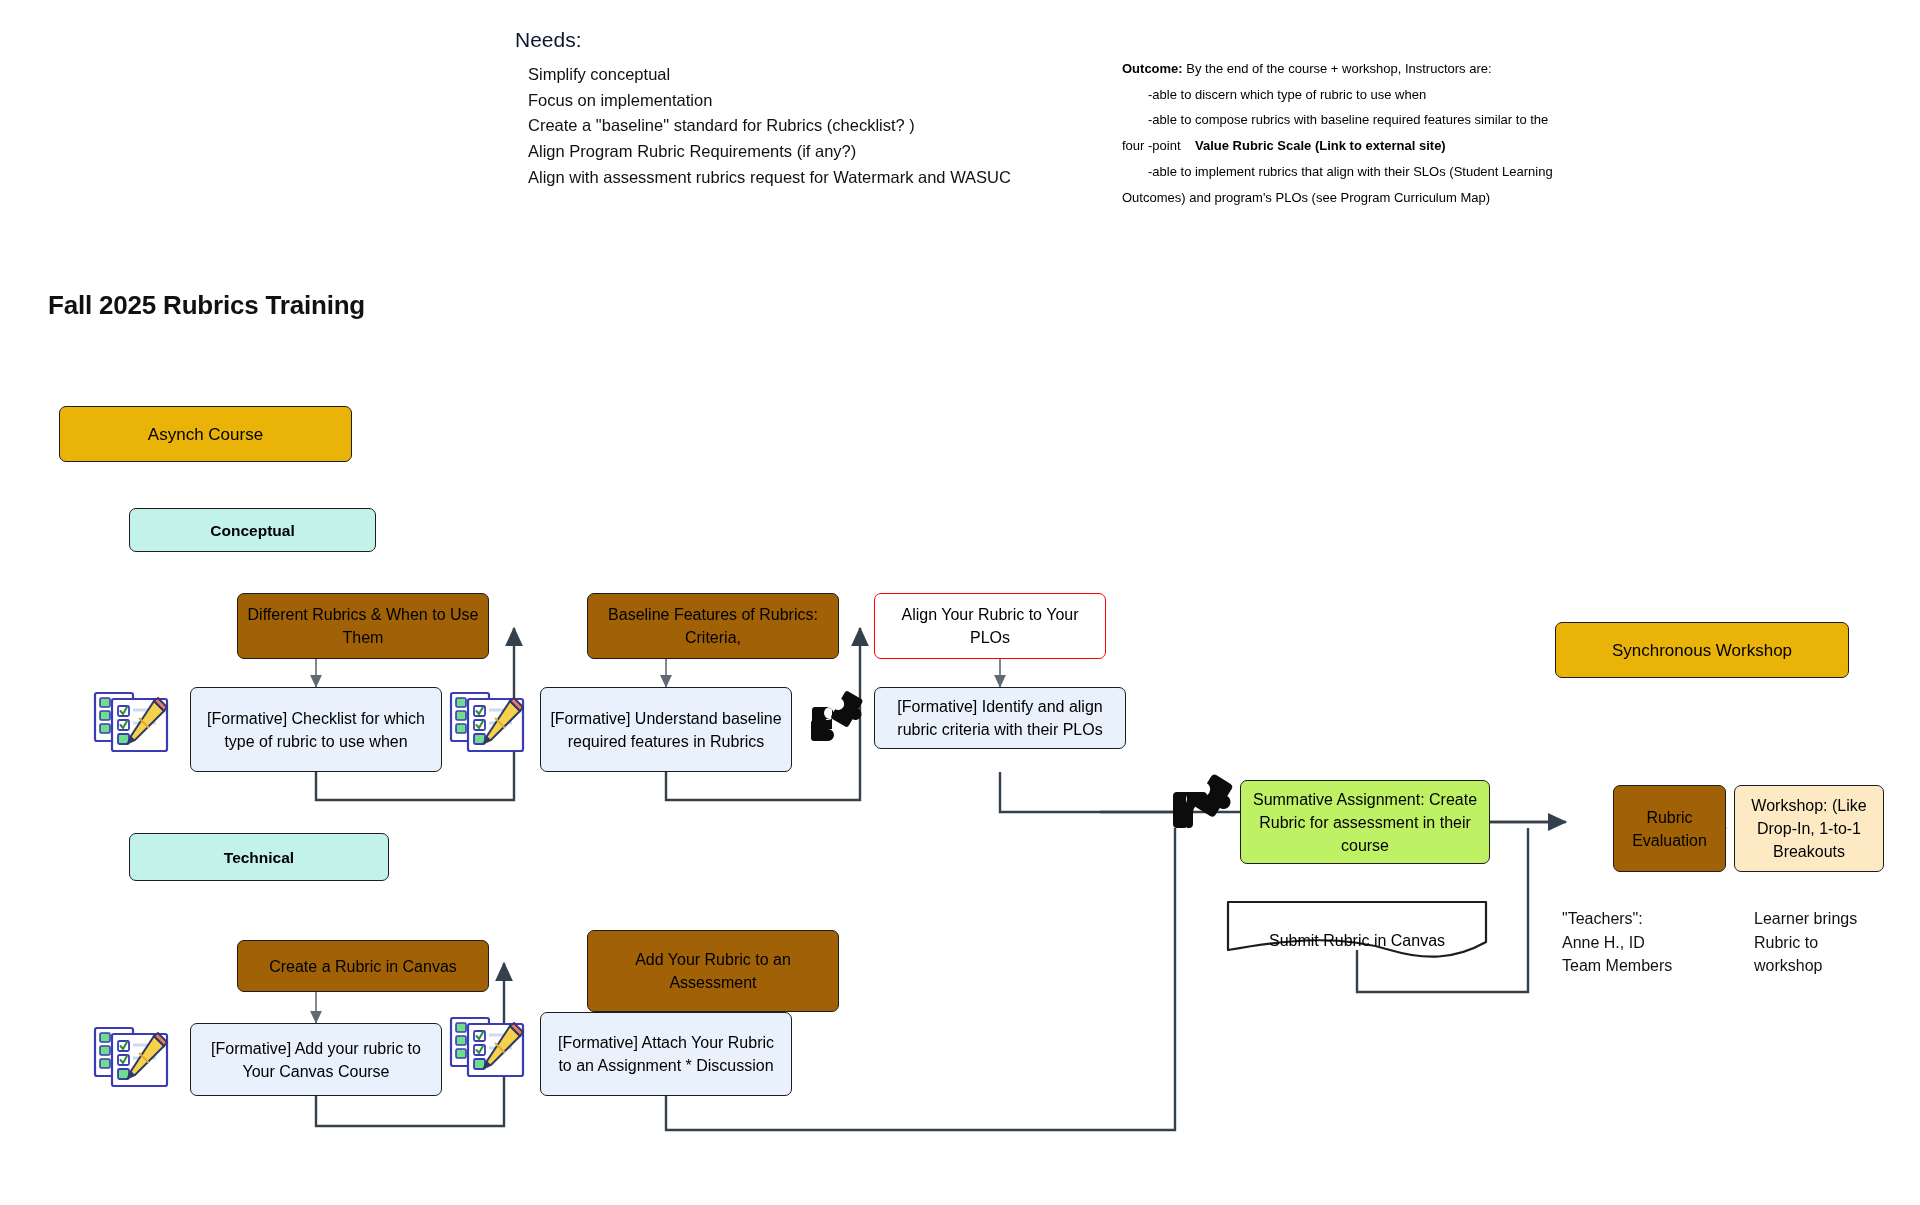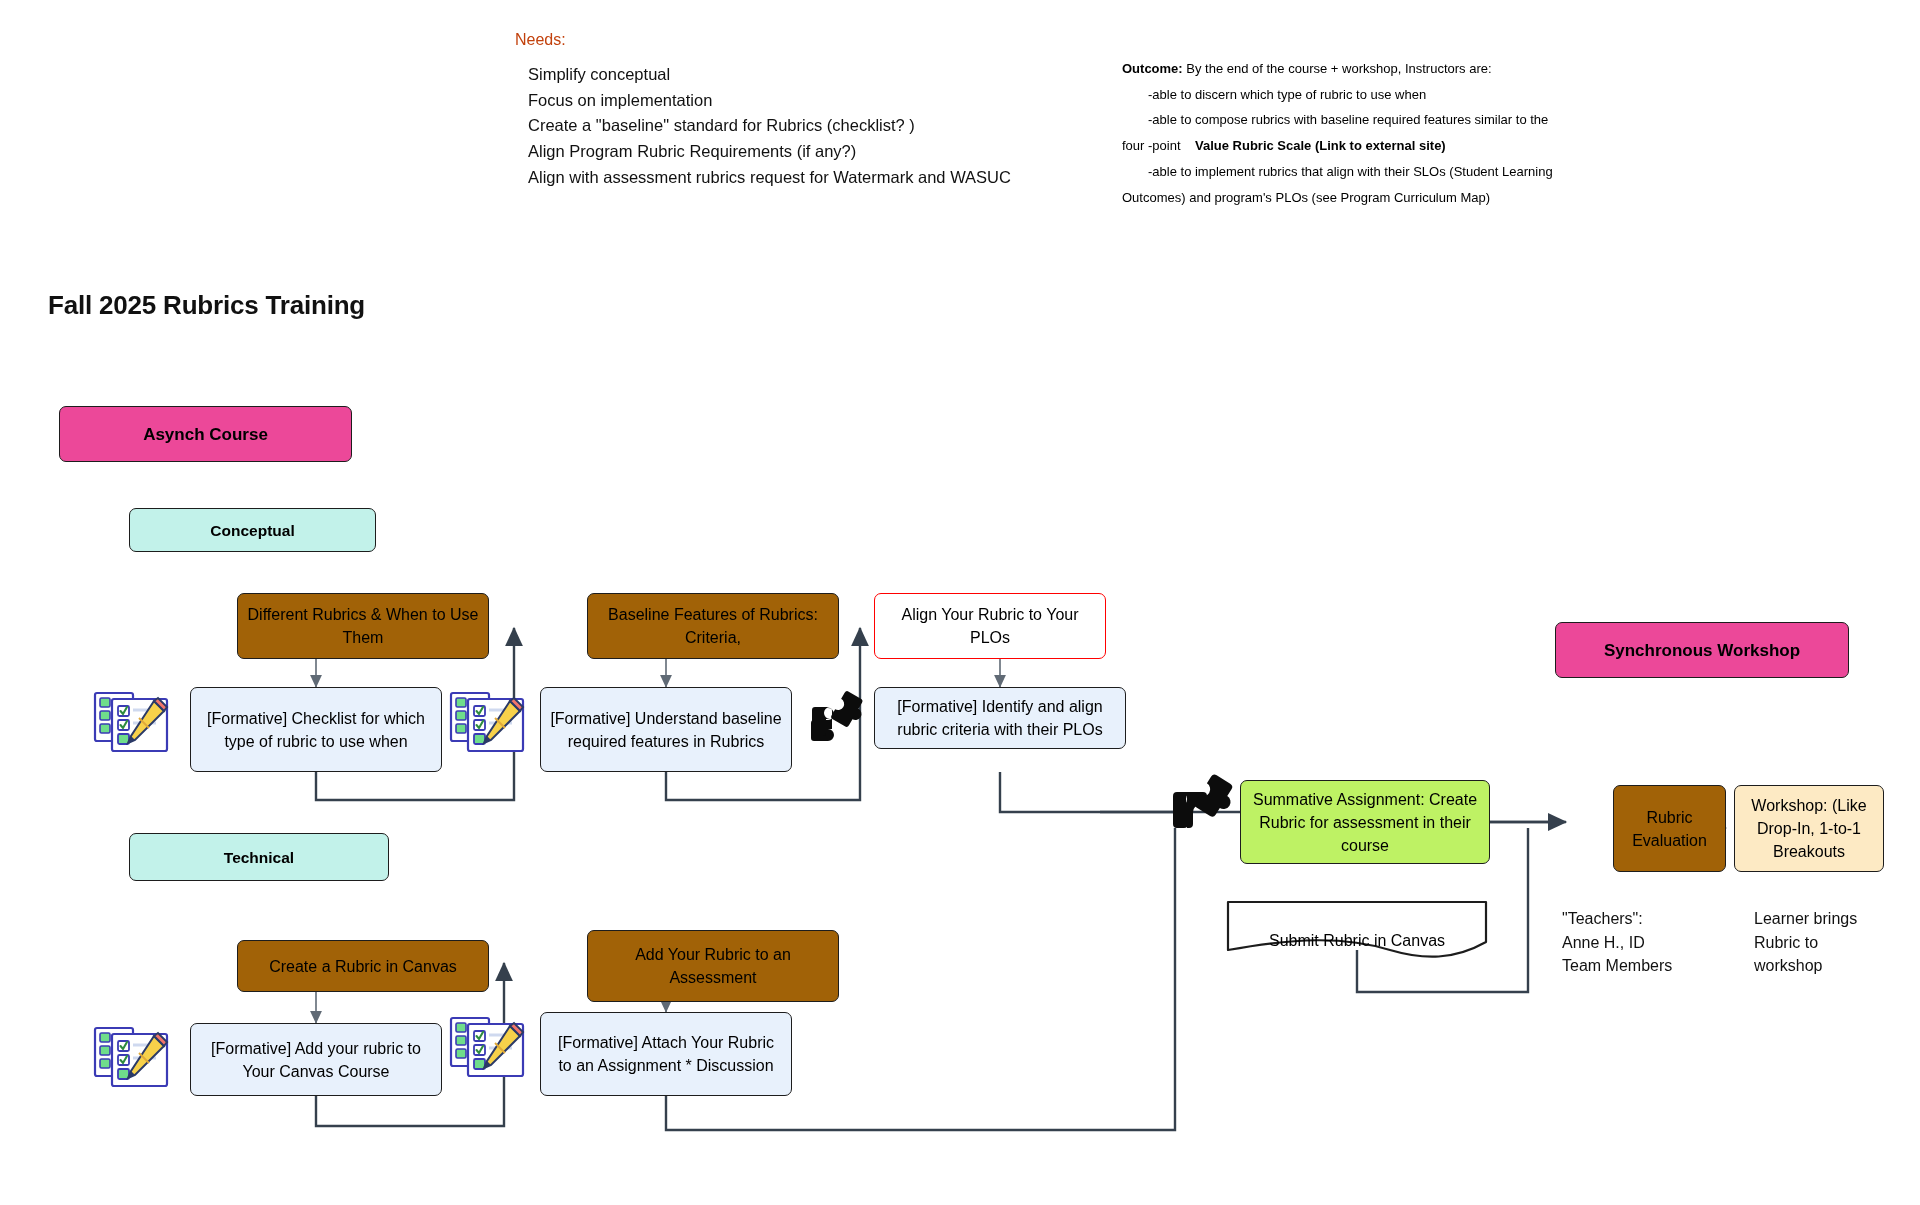--- a/index.html
+++ b/index.html
@@ -17,23 +17,23 @@
   }
 
   
   .notes-needs {
     position: absolute;
     left: 515px;
     top: 26px;
     width: 560px;
   }
   .notes-needs .heading {
-    font-size: 16px;
+    font-size: 21px;
     line-height: 28px;
-    color: #c2410c;
+    color: #0f172a;
   }
   .notes-needs ul {
     list-style: none;
     margin: 8px 0 0 0;
     padding: 0 0 0 13px;
   }
   .notes-needs li {
     font-size: 16.5px;
     line-height: 25.7px;
     color: #111;
@@ -74,21 +74,21 @@
     justify-content: center;
     text-align: center;
     border: 1.6px solid #1d1d1d;
     border-radius: 7px;
     background: #ffffff;
     font-size: 16px;
     line-height: 23px;
     padding: 6px 9px;
     color: #000;
   }
-  .node.green  { background: #ec4899; border-color: #1d1d1d; font-weight: bold; font-size: 17px; }
+  .node.green  { background: #eab308; border-color: #1d1d1d; font-weight: normal; font-size: 17px; }
   .node.teal   { background: #c2f2ea; border-color: #1d1d1d; font-weight: bold; font-size: 15.5px; }
   .node.plain  { background: #a16207; margin-left: 47px; }
   .node.light  { background: #e8f1fc; }
   .node.redln  { background: #ffffff; border-color: #ff0000; border-width: 1.8px; }
   .node.blue   { background: #bef264; border-color: #1d1d1d; }
   .node.cream  { background: #fdeac4; border-color: #1d1d1d; }
 
   
   .doc-shape {
     position: absolute;
@@ -209,21 +209,21 @@
 <div class="node light" style="left:540px; top:687px; width:252px; height:85px;">[Formative] Understand baseline required features in Rubrics</div>
 
 <div class="node redln" style="left:874px; top:593px; width:232px; height:66px;">Align Your Rubric to Your PLOs</div>
 
 <div class="node light" style="left:874px; top:687px; width:252px; height:62px;">[Formative] Identify and align rubric criteria with their PLOs</div>
 
 <div class="node plain" style="left:190px; top:940px; width:252px; height:52px;">Create a Rubric in Canvas</div>
 
 <div class="node light" style="left:190px; top:1023px; width:252px; height:73px;">[Formative] Add your rubric to Your Canvas Course</div>
 
-<div class="node plain" style="left:540px; top:930px; width:252px; height:72px;">Add Your Rubric to an Assessment</div>
+<div class="node plain" style="left:540px; top:930px; width:252px; height:82px;">Add Your Rubric to an Assessment</div>
 
 <div class="node light" style="left:540px; top:1012px; width:252px; height:84px;">[Formative] Attach Your Rubric to an Assignment * Discussion</div>
 
 <div class="node blue" style="left:1240px; top:780px; width:250px; height:84px;">Summative Assignment: Create Rubric for assessment in their course</div>
 
 <div class="doc-shape" style="left:1224px; top:898px; width:266px; height:62px;">
   <svg width="266" height="62" viewBox="0 0 266 62">
     <path d="M4,4 H262 V44
              C 230,62 200,62 166,52
              C 120,38 70,40 4,52 Z" fill="#ffffff" stroke="#1d1d1d" stroke-width="2.2" stroke-linejoin="round"></path>

